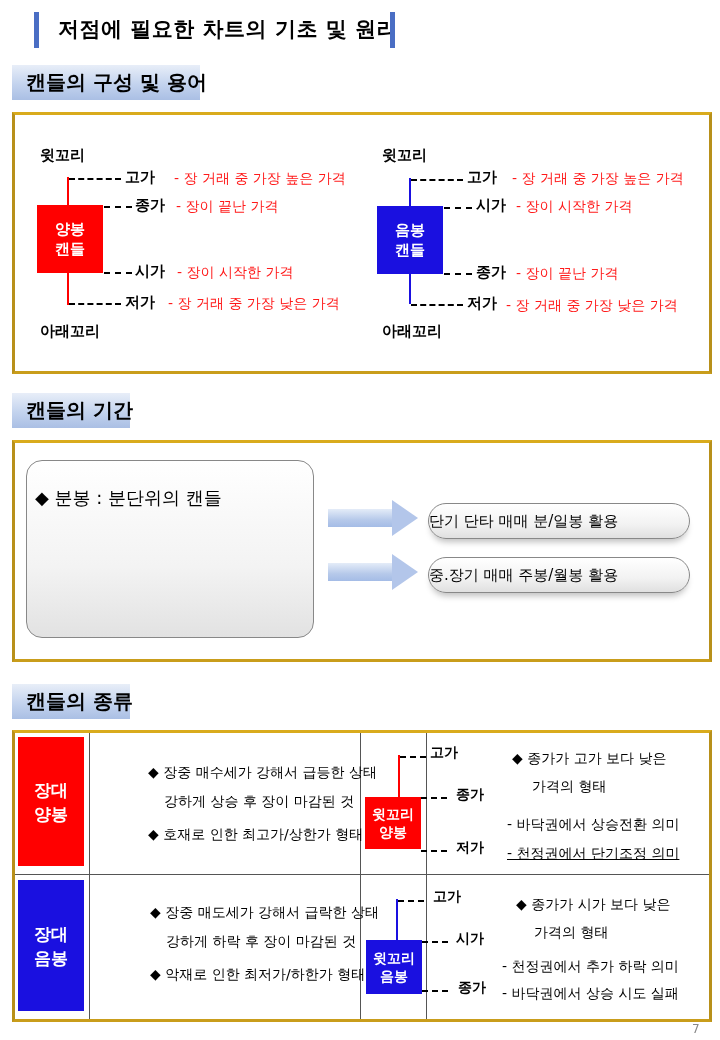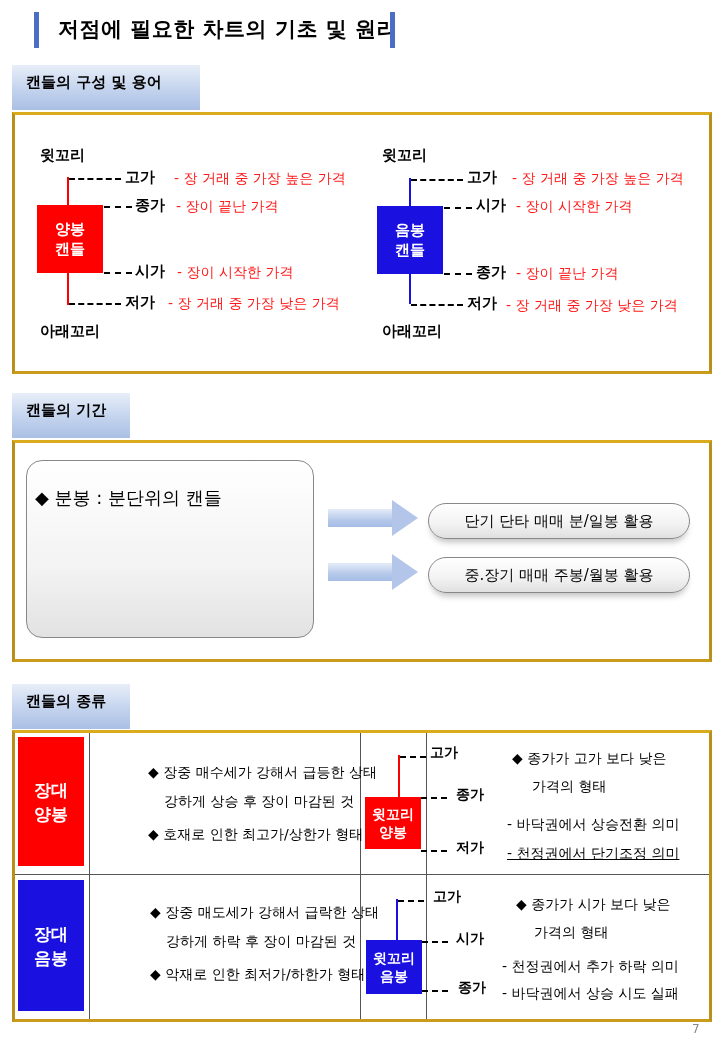--- a/index.html
+++ b/index.html
@@ -9,23 +9,23 @@
   .abs { position: absolute; }
 
   
   .title-bar { position: absolute; top: 12px; left: 34px; width: 362px; height: 36px; }
   .title-bar .bar { position: absolute; top: 0; width: 5px; height: 36px; background: #4a6ec4; }
   .title-bar .bar.l { left: 0; }
   .title-bar .bar.r { left: 356px; }
   .title-bar .text { position: absolute; left: 24px; top: 3px; font-size: 21px; font-weight: bold; letter-spacing: 0.5px; white-space: nowrap; }
 
   
-  .sec-head { position: absolute; left: 12px; height: 45px; padding: 0 0 12px 14px;
+  .sec-head { position: absolute; left: 12px; height: 35px; padding: 0 0 12px 14px;
     background: linear-gradient(to bottom, #e8eef8 0%, #c3d3ee 55%, #aabfe4 100%);
-    font-size: 15px; font-weight: bold; line-height: 35px; white-space: nowrap; }
+    font-size: 20px; font-weight: bold; line-height: 35px; white-space: nowrap; }
 
   
   .panel { position: absolute; left: 12px; width: 700px; border: 3px solid #c8a02a;
     border-top-color: #d9ab1d; border-bottom-color: #c99d1b; border-left-color: #b8901a; border-right-color: #b8901a; background: #fff; }
 
   .black { font-size: 15px; font-weight: bold; white-space: nowrap; }
   .red-t { color: #ff1a1a; font-size: 14px; white-space: nowrap; }
   .label { font-size: 15px; font-weight: bold; white-space: nowrap; }
 
   .dash { position: absolute; border-top: 2px dashed #000; height: 0; }
@@ -42,21 +42,21 @@
   .round-box .item { position: absolute; left: 8px; font-size: 18px; white-space: nowrap; }
 
   .arrow { position: absolute; width: 90px; height: 36px; }
   .arrow .shaft { position: absolute; left: 0; top: 9px; width: 66px; height: 18px;
     background: linear-gradient(to bottom, #e4ecf8, #b6c9ea 60%, #a4bce6); }
   .arrow .head { position: absolute; left: 64px; top: 0; width: 0; height: 0;
     border-top: 18px solid transparent; border-bottom: 18px solid transparent; border-left: 26px solid #b3c6ea; }
 
   .pill { position: absolute; width: 262px; height: 36px; border: 1px solid #888; border-radius: 18px;
     background: linear-gradient(to bottom, #ffffff 0%, #f2f2f2 60%, #e0e0e0 100%);
-    font-size: 15px; text-align: center; line-height: 34px; white-space: nowrap;
+    font-size: 15px; text-align: left; line-height: 34px; white-space: nowrap;
     box-shadow: 0 6px 6px -3px rgba(0,0,0,0.25); }
 
   
   .vline { position: absolute; width: 1px; background: #555; }
   .hline { position: absolute; height: 1px; background: #555; }
   .type-block { position: absolute; color: #fff; font-weight: bold; font-size: 17px; text-align: center;
     display: flex; flex-direction: column; justify-content: center; align-items: center; line-height: 24px; }
   .desc { position: absolute; font-size: 14px; white-space: nowrap; margin-left: 44px; }
   .small-label { position: absolute; font-size: 14px; font-weight: bold; white-space: nowrap; }
   .note { position: absolute; font-size: 14px; white-space: nowrap; }

